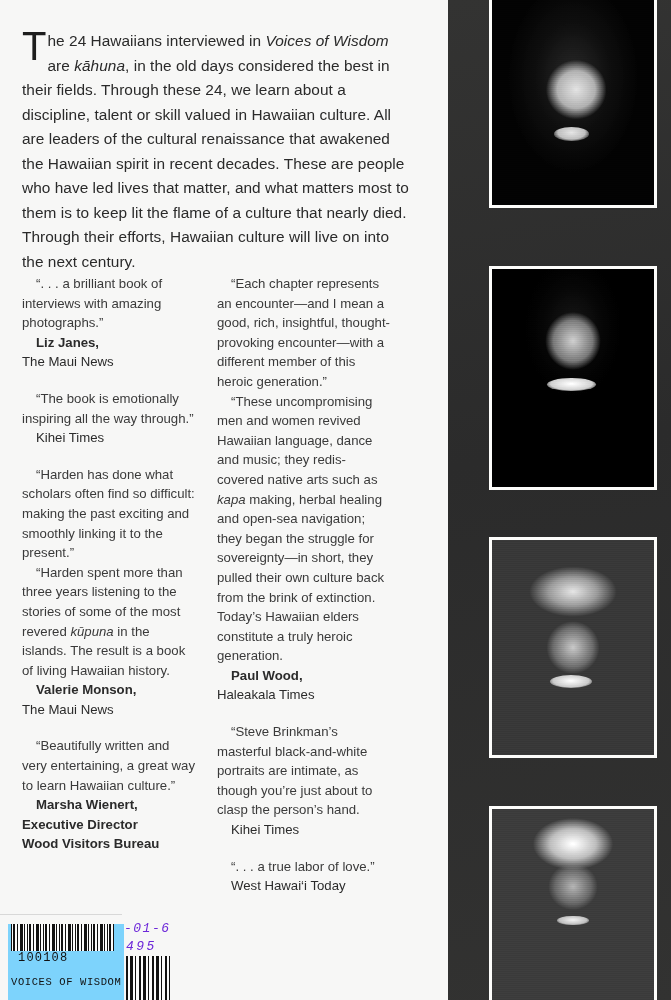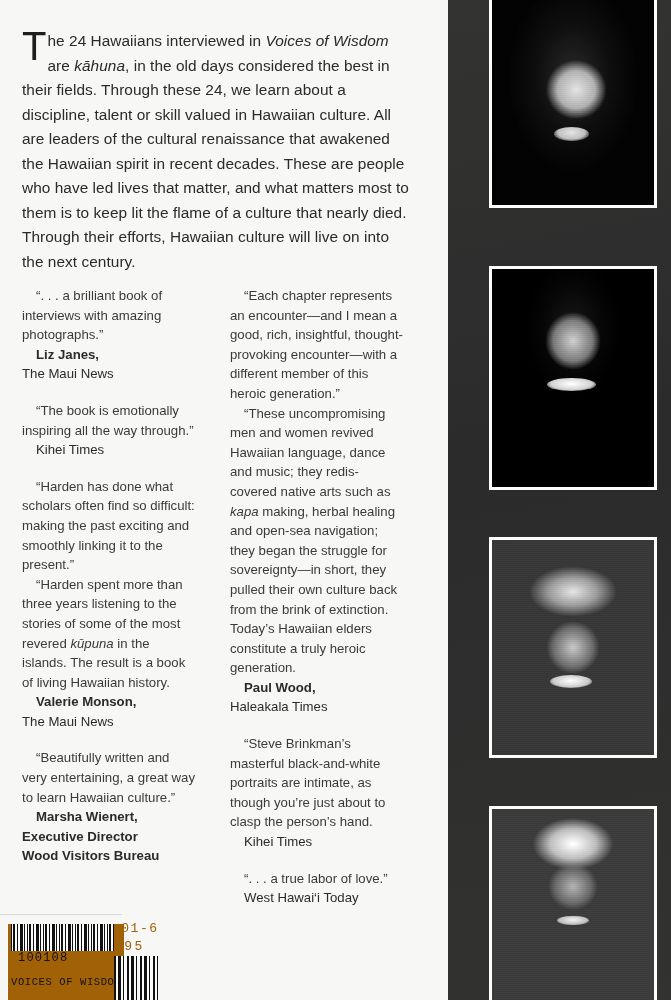--- a/index.html
+++ b/index.html
@@ -160,24 +160,24 @@
     line-height: 33px;
     padding: 1px 1px 0 0;
     font-weight: 400;
     color: #1d1d1d;
   }
   .intro em { font-style: italic; }
 
   .reviews {
     position: absolute;
     left: 22px;
-    top: 286px;
+    top: 274px;
     width: 400px;
     display: flex;
-    gap: 33px;
+    gap: 20px;
   }
   .col {
     width: 175px;
     font-size: 13.2px;
     line-height: 19.6px;
     color: #3a3a3a;
   }
   .quote {
     margin: 0 0 17px 0;
   }
@@ -204,21 +204,21 @@
     width: 122px;
     height: 1px;
     background: #d8d8d8;
   }
   .sticker {
     position: absolute;
     left: 8px;
     top: 924px;
     width: 116px;
     height: 76px;
-    background: #a16207;
+    background: #7dd3fc;
     font-family: "Liberation Mono", monospace;
   }
   .bars {
     height: 27px;
     width: 103px;
     margin-left: 3px;
     background-image: repeating-linear-gradient(90deg,
       #111 0 1px, #fbfbfb 1px 2px, #111 2px 4px, #fbfbfb 4px 6px,
       #111 6px 7px, #fbfbfb 7px 9px, #111 9px 12px, #fbfbfb 12px 13px,
       #111 13px 14px, #fbfbfb 14px 16px);
@@ -240,24 +240,25 @@
   .sticker-sub {
     font-size: 8.6px;
     letter-spacing: 0.4px;
     color: #222;
     margin-left: 3px;
     line-height: 11px;
   }
 
   .isbn-block {
     position: absolute;
-    left: 112px;
+    left: 124px;
     top: 921px;
     font-family: "Liberation Mono", monospace;
-    color: #a16207;
+    color: #6d28d9;
+    font-style: italic;
   }
   .isbn-tail {
     font-size: 13px;
     letter-spacing: 1.5px;
     line-height: 16px;
     margin: 0;
   }
   .price-num {
     font-size: 13px;
     letter-spacing: 2.5px;

